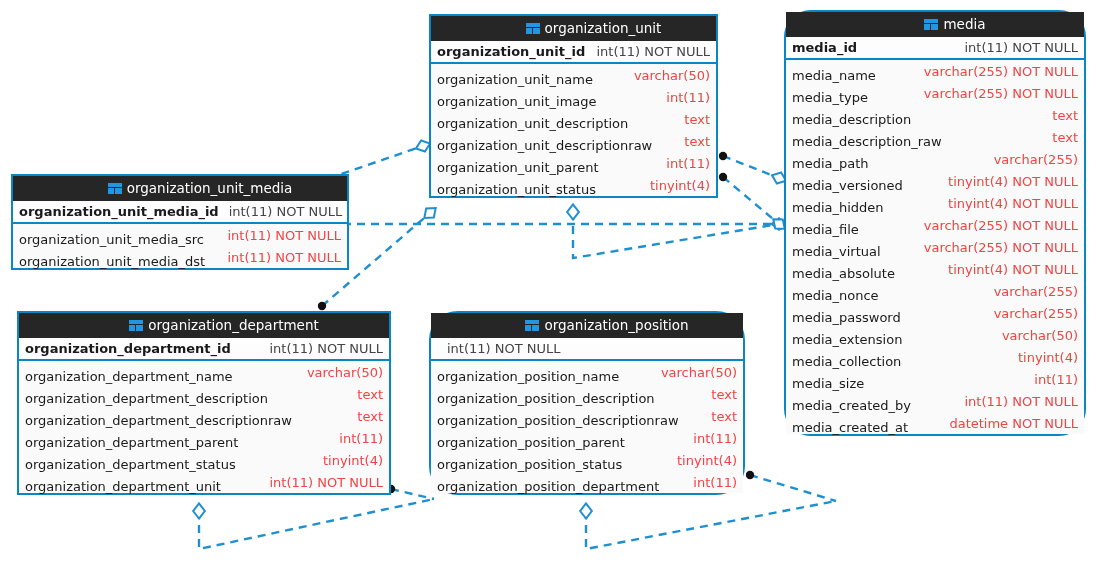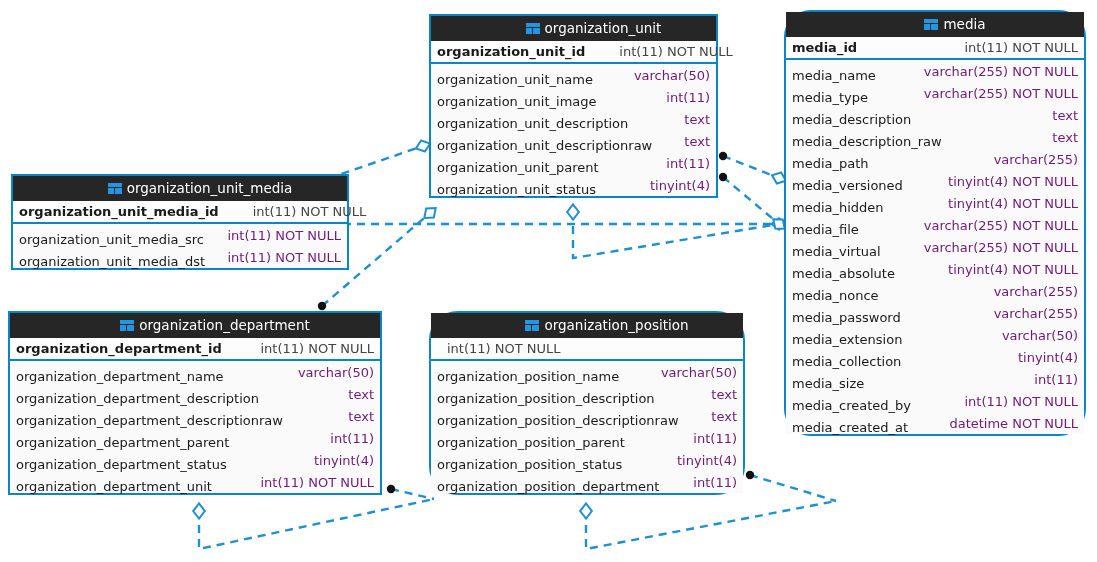--- a/index.html
+++ b/index.html
@@ -65,21 +65,20 @@
   .pk-row {
     display: flex;
     justify-content: space-between;
     align-items: center;
     background: #fdfdfd;
     border-bottom: 2px solid #0b86c4;
     padding: 2px 6px 3px 6px;
     font-size: 13px;
     height: 23px;
     box-sizing: border-box;
-    gap: 24px;
   }
   .pk-row .fname {
     font-weight: bold;
     color: #1a1a1a;
   }
   .pk-row .ftype {
     color: #444444;
     padding-left: 10px;
     white-space: nowrap;
   }
@@ -90,21 +89,21 @@
     display: flex;
     justify-content: space-between;
     align-items: center;
     padding: 1px 6px 1px 6px;
     font-size: 13px;
     height: 22px;
     box-sizing: border-box;
     color: #1a1a1a;
   }
   .field-row .ftype {
-    color: #701a75;
+    color: #ef4444;
     padding-left: 12px;
     white-space: nowrap;
   }
   .field-row .fname { white-space: nowrap; margin-top: 8px; }
 </style>
 </head>
 <body>
 
 <div id="canvas">
 
@@ -261,21 +260,21 @@
           <div class="field-row">
             <span class="fname">organization_unit_media_src</span>
             <span class="ftype">int(11) NOT NULL</span>
           </div>
           <div class="field-row">
             <span class="fname">organization_unit_media_dst</span>
             <span class="ftype">int(11) NOT NULL</span>
           </div>
         </div>
       </div>
-      <div class="entity" style="left: 8px; top: 311px; width: 374px;">
+      <div class="entity" style="left: 17px; top: 311px; width: 374px;">
         <div class="entity-header"><span class="tbl-icon"><i class="r1"></i><i class="c1"></i><i class="c2"></i></span><span>organization_department</span></div>
         <div class="pk-row">
           <span class="fname">organization_department_id</span>
           <span class="ftype">int(11) NOT NULL</span>
         </div>
         <div class="fields">
           <div class="field-row">
             <span class="fname">organization_department_name</span>
             <span class="ftype">varchar(50)</span>
           </div>

